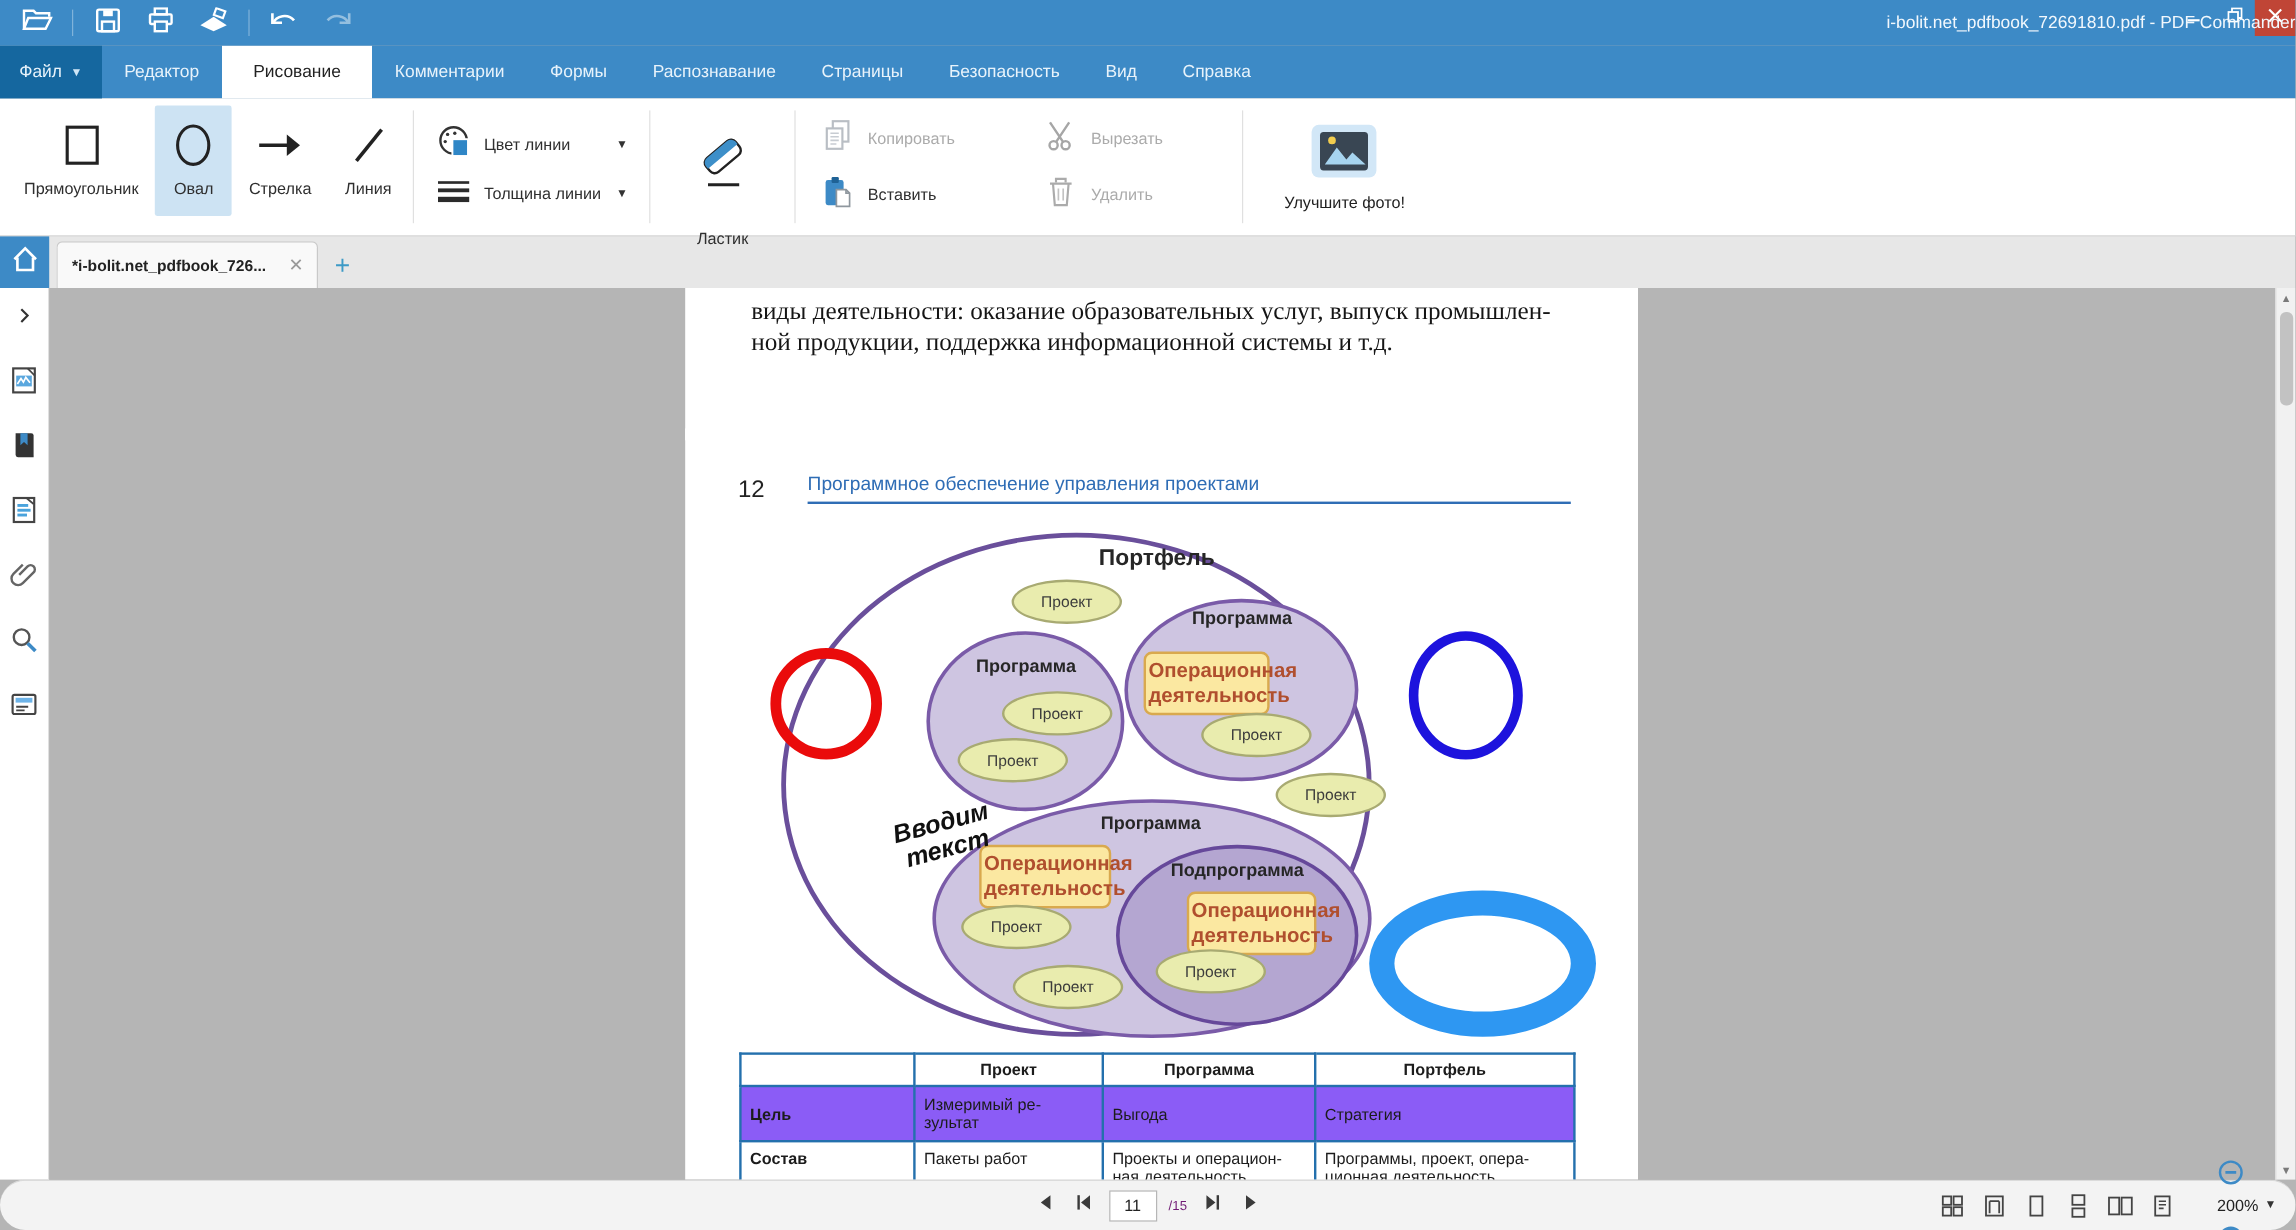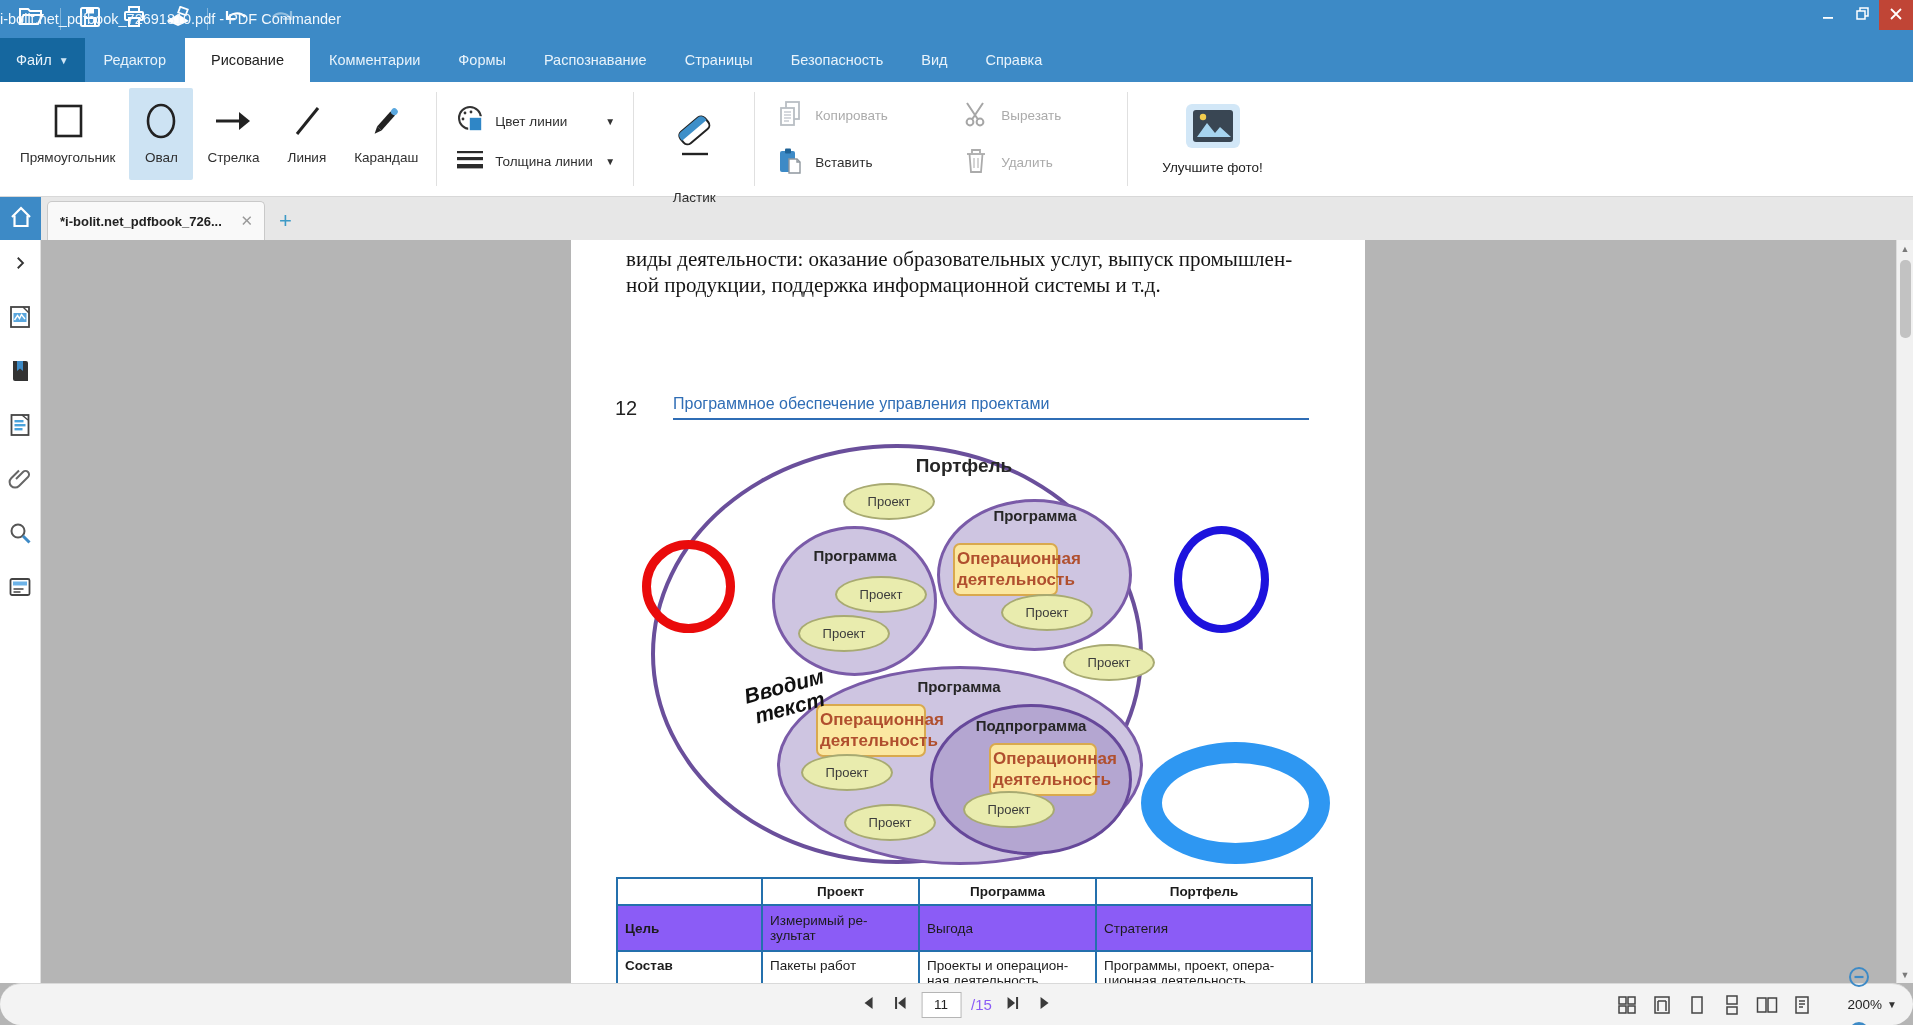--- a/index.html
+++ b/index.html
@@ -3,21 +3,21 @@
 <meta charset="utf-8">
 <style>
   * { margin:0; padding:0; box-sizing:border-box; }
   html,body { width:1913px; height:1025px; overflow:hidden; font-family:"Liberation Sans",sans-serif; background:#b5b5b5; }
 
   
   .titlebar { height:38px; background:#3d8ac6; display:flex; align-items:center; color:#fff; position:relative; }
   .tb-icons { display:flex; align-items:center; gap:14px; padding-left:16px; }
   .tb-sep { width:1px; height:22px; background:rgba(255,255,255,.35); }
   .tb-btn { width:30px; height:26px; display:flex; align-items:center; justify-content:center; cursor:pointer; }
-  .tb-title { position:absolute; left:0; right:0; text-align:left; font-size:14.5px; color:#f2f8fd; pointer-events:none; }
+  .tb-title { position:absolute; left:0; right:0; text-align:right; font-size:14.5px; color:#f2f8fd; pointer-events:none; }
   .win-controls { margin-left:auto; display:flex; align-items:flex-start; height:100%; }
   .win-btn { width:34px; height:30px; display:flex; align-items:center; justify-content:center; }
   .win-btn.close { background:#c04536; }
 
   
   .menubar { height:44px; background:#3d8ac6; display:flex; align-items:stretch; font-size:14.5px; color:#e8f3fb; }
   .menu-item { display:flex; align-items:center; padding:0 19px; cursor:pointer; }
   .menu-file { background:#15679f; gap:7px; padding:0 16px; }
   .menu-item.active { background:#fff; color:#222; padding:0 26px; }
 
@@ -88,21 +88,21 @@
   
   .scrollbar { width:17px; background:#f1f1f1; border-left:1px solid #dcdcdc; position:relative; }
   .sb-arrow { position:absolute; left:0; width:100%; height:17px; display:flex; align-items:center; justify-content:center; color:#7a7a7a; font-size:9px; cursor:pointer; }
   .sb-thumb { position:absolute; left:3px; width:11px; top:20px; height:78px; background:#c2c2c2; border-radius:5px; cursor:pointer; }
 
   
   .statusbar { height:42px; background:#f3f3f3; border-top:1px solid #d9d9d9; position:relative; display:flex; align-items:center;border-radius:21px; }
   .nav-center { position:absolute; left:50%; transform:translateX(-50%); display:flex; align-items:center; gap:10px; }
   .nav-btn { width:22px; height:22px; display:flex; align-items:center; justify-content:center; cursor:pointer; }
   .page-input { width:40px; height:26px; border:1px solid #b5b5b5; background:#fff; text-align:center; font-size:13.5px; color:#222; font-family:"Liberation Sans",sans-serif; }
-  .page-total { font-size:15px; color:#8b5cf6; }
+  .page-total { font-size:11px; color:#701a75; }
   .sb-right { margin-left:auto; display:flex; align-items:center; gap:13px; padding-right:16px; }
   .view-btn { width:22px; height:22px; display:flex; align-items:center; justify-content:center; cursor:pointer; }
   .zoom-group { display:flex; align-items:flex-start; gap:9px; margin-left:22px;flex-direction:column; }
   .zoom-label { font-size:13.5px; color:#222; display:flex; align-items:center; gap:5px; cursor:pointer; }
 </style>
 </head>
 <body>
 
 <div class="titlebar">
   <div class="tb-icons">
@@ -223,32 +223,20 @@
       </span>
       <span class="lbl">Стрелка</span>
     </div>
     <div class="tool">
       <span class="glyph">
         <svg width="34" height="36" viewBox="0 0 34 36">
             <path d="M7 31L28 5" stroke="#222" stroke-width="3"></path>
           </svg>
       </span>
       <span class="lbl">Линия</span>
-    </div>
-    <div class="tool">
-      <span class="glyph">
-        <svg width="40" height="40" viewBox="0 0 40 40">
-            <g transform="rotate(42 20 20)">
-              <path d="M17 30l3 7 3-7z" fill="#222"></path>
-              <rect x="17" y="10" width="6" height="20" fill="#222"></rect>
-              <circle cx="20" cy="7.5" r="3.4" fill="#5aa7de"></circle>
-            </g>
-          </svg>
-      </span>
-      <span class="lbl">Карандаш</span>
     </div>
   </div>
 
   <div class="rib-div"></div>
 
   <div class="sec-line">
     <div class="line-row">
       <span>
         <svg width="30" height="30" viewBox="0 0 30 30">
             <path d="M15 3a11 11 0 1 0 0 22c2 0 2.5-1.6 1.6-3-.9-1.5.2-3 2-3H22a5 5 0 0 0 4-5c0-6-5-11-11-11z" fill="none" stroke="#333" stroke-width="2"></path>

